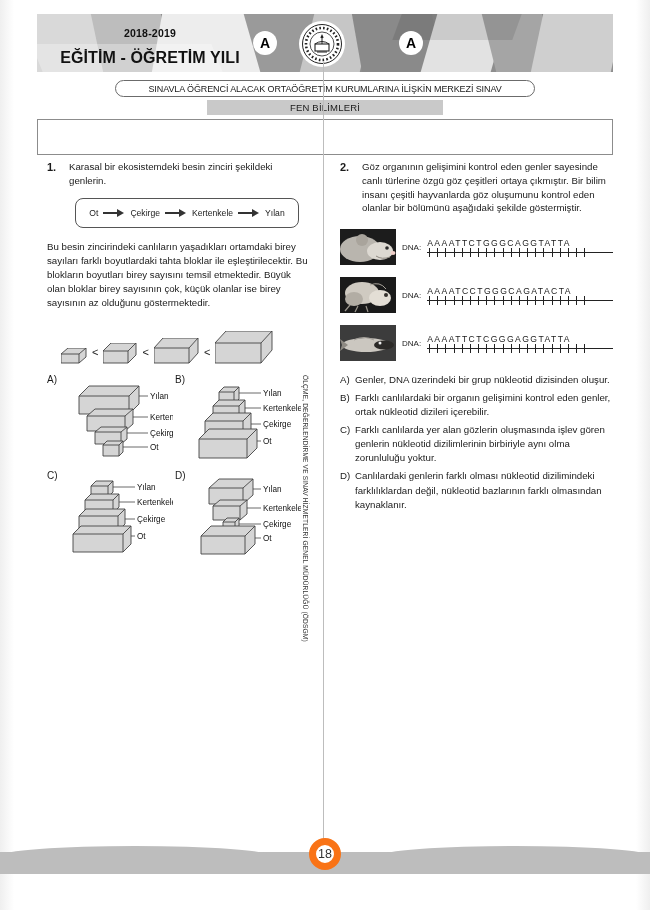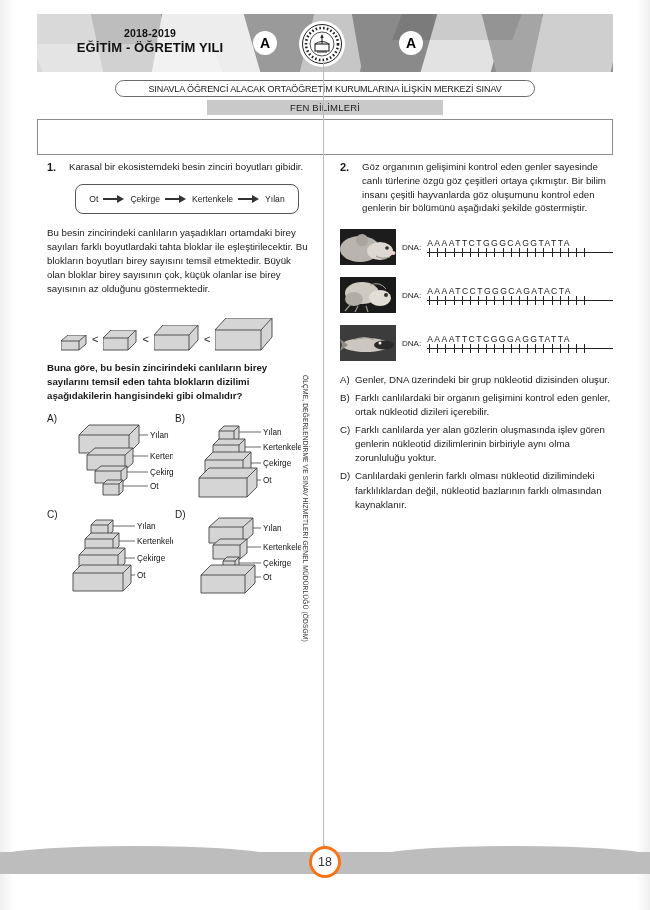--- a/index.html
+++ b/index.html
@@ -39,21 +39,21 @@
   .f9 { left:500px;top:0;  width:80px;  height:58px; background:#cfcfcf; transform:skewX(-12deg); }
   .f10{ left:0;   top:30px;width:180px; height:28px; background:rgba(255,255,255,.30); transform:skewX(22deg); }
   .f11{ left:360px;top:0;  width:120px; height:26px; background:rgba(0,0,0,.10); transform:skewX(-20deg); }
 
   .year-block {
     position:absolute; left:18px; top:13px; width:190px;
     text-align:center; line-height:1.25;
     color:#111;
   }
   .year-top { font-size:10.5px; font-weight:bold; letter-spacing:.2px; }
-  .year-bot { font-size:13px; font-weight:bold; letter-spacing:.1px; }
+  .year-bot { font-size:16px; font-weight:bold; letter-spacing:.1px;margin-top:8px; }
 
   .booklet {
     position:absolute; top:17px;
     width:24px; height:24px; border-radius:50%;
     background:#fff; color:#000;
     font-size:14px; font-weight:bold;
     display:flex; align-items:center; justify-content:center;
   }
   .booklet-l { left:216px; }
   .booklet-r { left:362px; }
@@ -152,23 +152,23 @@
   }
   .footer-band::before {
     content:""; position:absolute; left:0; top:-6px; width:270px; height:10px;
     background:#bdbdbd; border-radius:50% 50% 0 0 / 100% 100% 0 0;
   }
   .footer-band::after {
     content:""; position:absolute; right:0; top:-6px; width:270px; height:10px;
     background:#bdbdbd; border-radius:50% 50% 0 0 / 100% 100% 0 0;
   }
   .page-circle {
-    position:absolute; left:309px; bottom:32px;
+    position:absolute; left:309px; bottom:40px;
     width:32px; height:32px; border-radius:50%;
-    background:#fff; border:3px solid #f97316;
+    background:#fff; border:7px solid #f97316;
     display:flex; align-items:center; justify-content:center;
     font-size:12.5px; color:#333; z-index:3;margin-top:16px;
   }
   .footer-tick { position:absolute; left:324px; bottom:58px; width:1px; height:8px; background:#c9c9c9; }
 </style>
 </head>
 <body>
 
 <div class="page">
 
@@ -216,21 +216,21 @@
   <div class="instructions">
   </div>
 
   <div class="divider"></div>
   <div class="vtext">ÖLÇME, DEĞERLENDİRME VE SINAV HİZMETLERİ GENEL MÜDÜRLÜĞÜ (ÖDSGM)</div>
 
   <div class="col-left">
 
     <div class="qrow">
       <div class="qnum">1.</div>
-      <div class="qtext">Karasal bir ekosistemdeki besin zinciri boyutları gibidir.</div>
+      <div class="qtext">Karasal bir ekosistemdeki besin zinciri şekildeki genlerin.</div>
     </div>
 
     <div class="chain-box">
       <span>Ot</span>
       <span class="arrow"></span>
       <span>Çekirge</span>
       <span class="arrow"></span>
       <span>Kertenkele</span>
       <span class="arrow"></span>
       <span>Yılan</span>
@@ -257,21 +257,20 @@
         <line x1="35" y1="10" x2="35" y2="25" stroke="#444" stroke-width="0.9"></line>
       </svg>
       <span class="lt">&lt;</span>
       <svg width="58" height="33" viewBox="0 0 58 33">
         <polygon points="0,12 11,0 57,0 57,19 46,32 0,32" fill="#d5d5d5" stroke="#444" stroke-width="0.9"></polygon>
         <polyline points="0,12 46,12 57,0" fill="none" stroke="#444" stroke-width="0.9"></polyline>
         <line x1="46" y1="12" x2="46" y2="32" stroke="#444" stroke-width="0.9"></line>
       </svg>
     </div>
 
-    <div class="para bold" style="margin-top:10px;">Buna göre, bu besin zincirindeki canlıların birey sayılarını temsil eden tahta blokların dizilimi aşağıdakilerin hangisindeki gibi olmalıdır?</div>
 
     <div class="opts">
 
       <div class="opt">
         <div class="opt-letter">A)</div>
         <svg class="opt-figure" viewBox="0 0 108 84">
           <g stroke="#444" stroke-width="0.9" fill="#d5d5d5">
             <polygon points="14,16 24,6 74,6 74,24 64,34 14,34"></polygon>
             <polyline points="14,16 64,16 74,6" fill="none"></polyline>
               <line x1="64" y1="16" x2="64" y2="34"></line>
@@ -396,21 +395,21 @@
         </svg>
       </div>
 
     </div>
   </div>
 
   <div class="col-right">
 
     <div class="qrow">
       <div class="qnum">2.</div>
-      <div class="qtext">Göz organının gelişimini kontrol eden genler sayesinde canlı türlerine özgü göz çeşitleri ortaya çıkmıştır. Bir bilim insanı çeşitli hayvanlarda göz oluşumunu kontrol eden genlerin bir bölümünü aşağıdaki şekilde göstermiştir.</div>
+      <div class="qtext">Göz organının gelişimini kontrol eden genler sayesinde canlı türlerine özgü göz çeşitleri ortaya çıkmıştır. Bir bilim insanı çeşitli hayvanlarda göz oluşumunu kontrol eden olanlar bir bölümünü aşağıdaki şekilde göstermiştir.</div>
     </div>
 
     <div style="margin-top:10px;">
 
       <div class="dna-row">
         <div class="animal">
           <svg width="56" height="36" viewBox="0 0 56 36">
             <rect width="56" height="36" fill="#1c1c1c"></rect>
             <ellipse cx="20" cy="20" rx="20" ry="13" fill="#b9b5ae"></ellipse>
             <ellipse cx="40" cy="22" rx="13" ry="9" fill="#ddd9d2"></ellipse>

